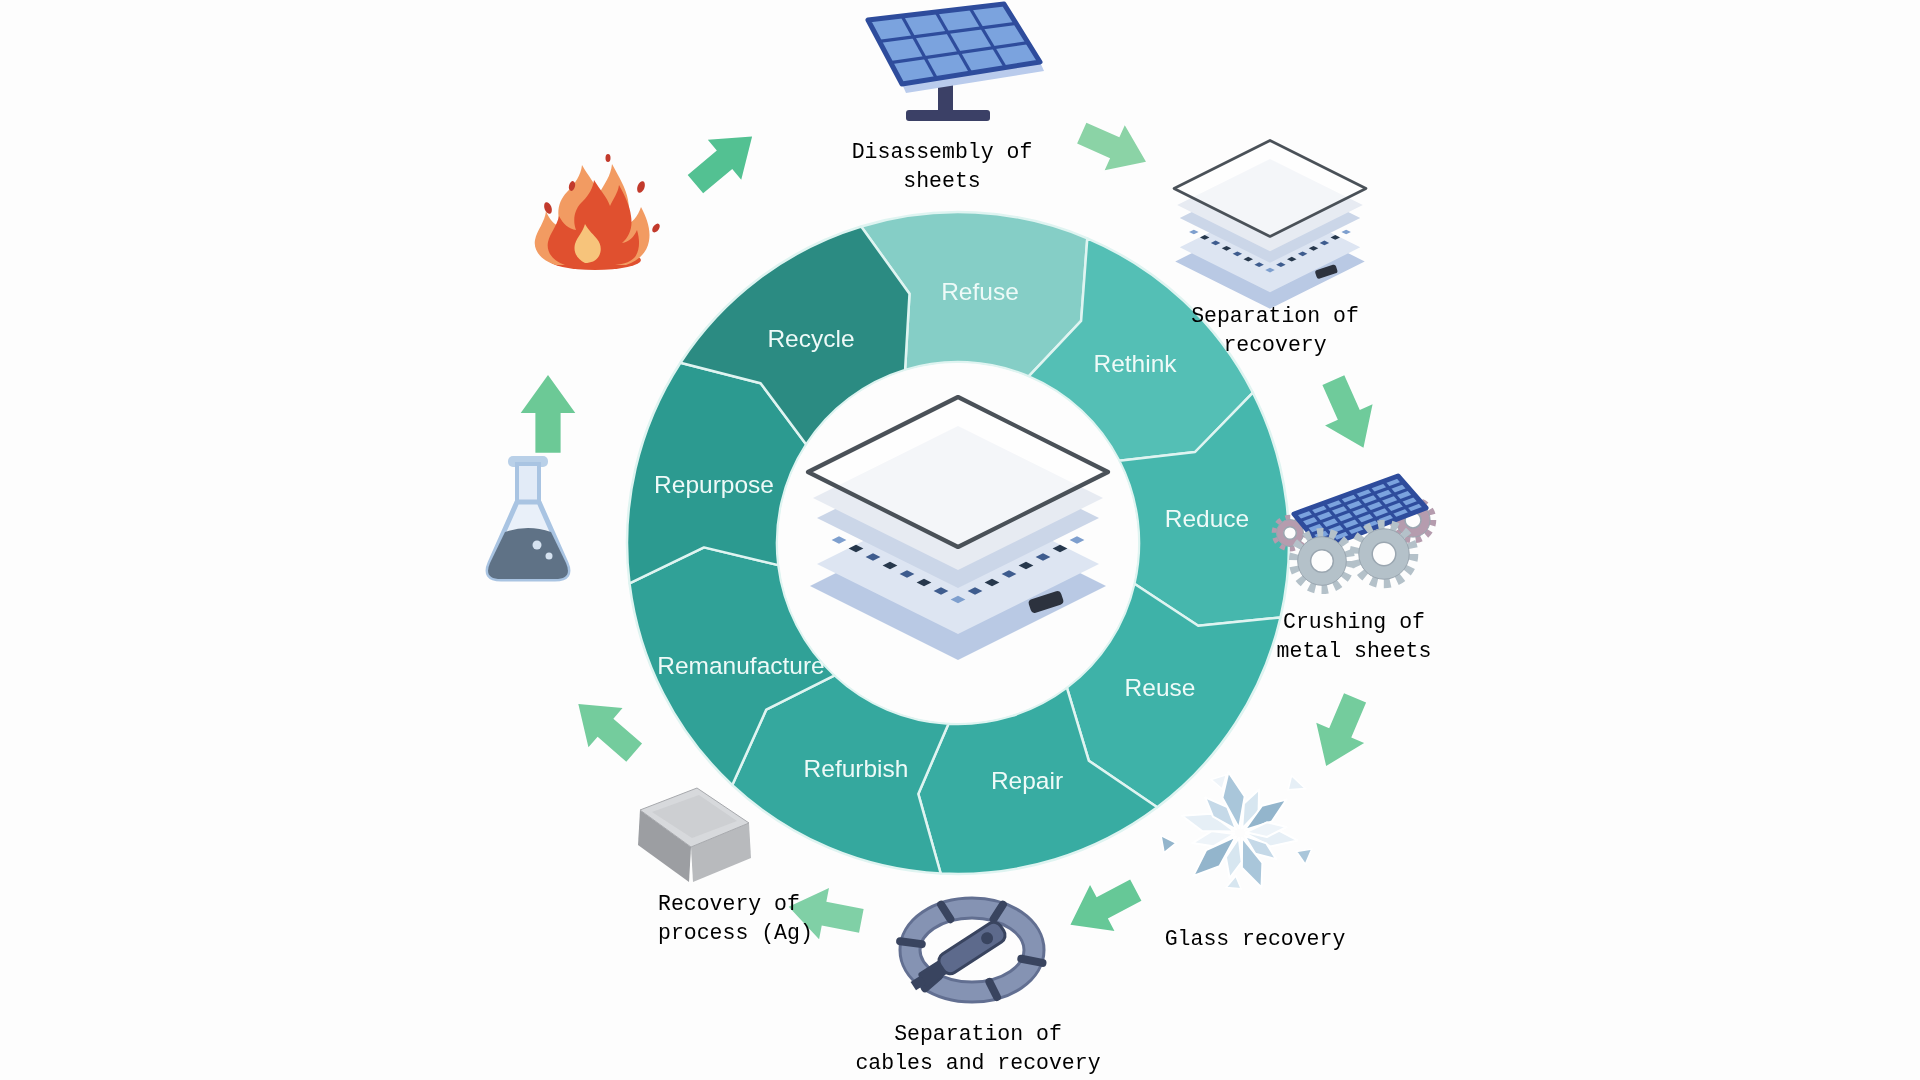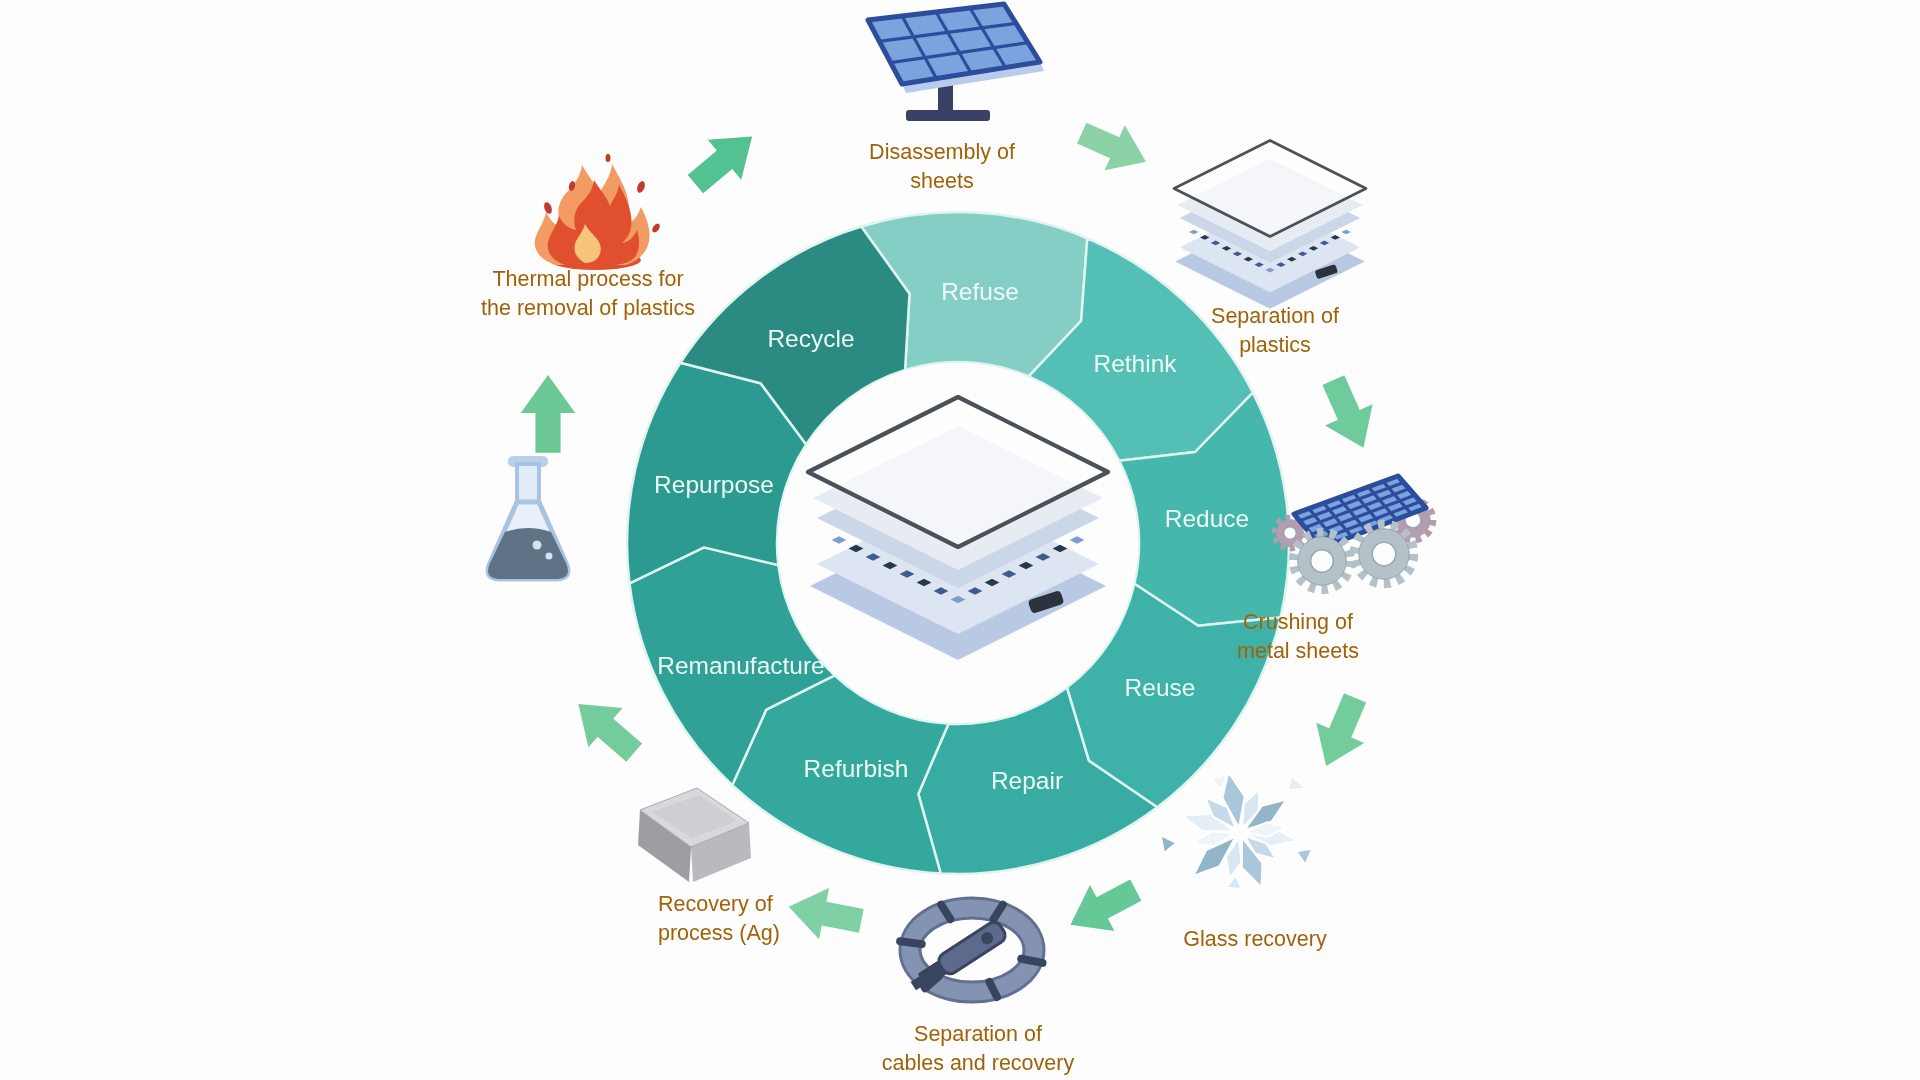--- a/index.html
+++ b/index.html
@@ -1,20 +1,20 @@
 <!DOCTYPE html>
 <html><head>
 <meta charset="utf-8">
 <style>
   html,body{margin:0;padding:0;background:#ffffff;}
   #stage{position:relative;width:1920px;height:1080px;background:#fdfdfd;overflow:hidden;
          font-family:"Liberation Sans", sans-serif;}
   #diagram{position:absolute;left:0;top:0;width:100%;height:100%;}
   .step{position:absolute;transform:translateX(-50%);text-align:center;
-        font-size:21.5px;line-height:1.36;color:#a16207;white-space:nowrap;}
+        font-size:21.5px;line-height:1.36;color:#000000;white-space:nowrap;font-family:Liberation Mono, monospace;}
   .step--left{transform:none;text-align:left;}
   .ring-label{font-family:"Liberation Sans", sans-serif;font-size:24.5px;}
 </style>
 </head>
 <body>
 
 <div id="stage">
 
   <svg id="diagram" viewBox="0 0 1920 1080">
     <g id="ring-layer">
@@ -318,34 +318,30 @@
       <ellipse cx="608" cy="158" rx="2.5" ry="4" fill="#c23a2c"></ellipse>
     </g>
   </svg>
 
   <div class="step" style="left:942px;  top:138px;">
     <div>Disassembly of</div>
     <div>sheets</div>
   </div>
   <div class="step" style="left:1275px; top:302px;">
     <div>Separation of</div>
-    <div>plastics</div>
-  </div>
-  <div class="step" style="left:1298px; top:608px;">
+    <div>recovery</div>
+  </div>
+  <div class="step" style="left:1354px; top:608px;">
     <div>Crushing of</div>
     <div>metal sheets</div>
   </div>
   <div class="step" style="left:1255px; top:925px;">
     <div>Glass recovery</div>
   </div>
   <div class="step" style="left:978px;  top:1020px;">
     <div>Separation of</div>
     <div>cables and recovery</div>
   </div>
   <div class="step step--left" style="left:614px; top:890px;margin-left:44px;">
     <div>Recovery of</div>
     <div>process (Ag)</div>
   </div>
-  <div class="step" style="left:588px;  top:265px;">
-    <div>Thermal process for</div>
-    <div>the removal of plastics</div>
-  </div>
 </div>
 
 </body></html>

